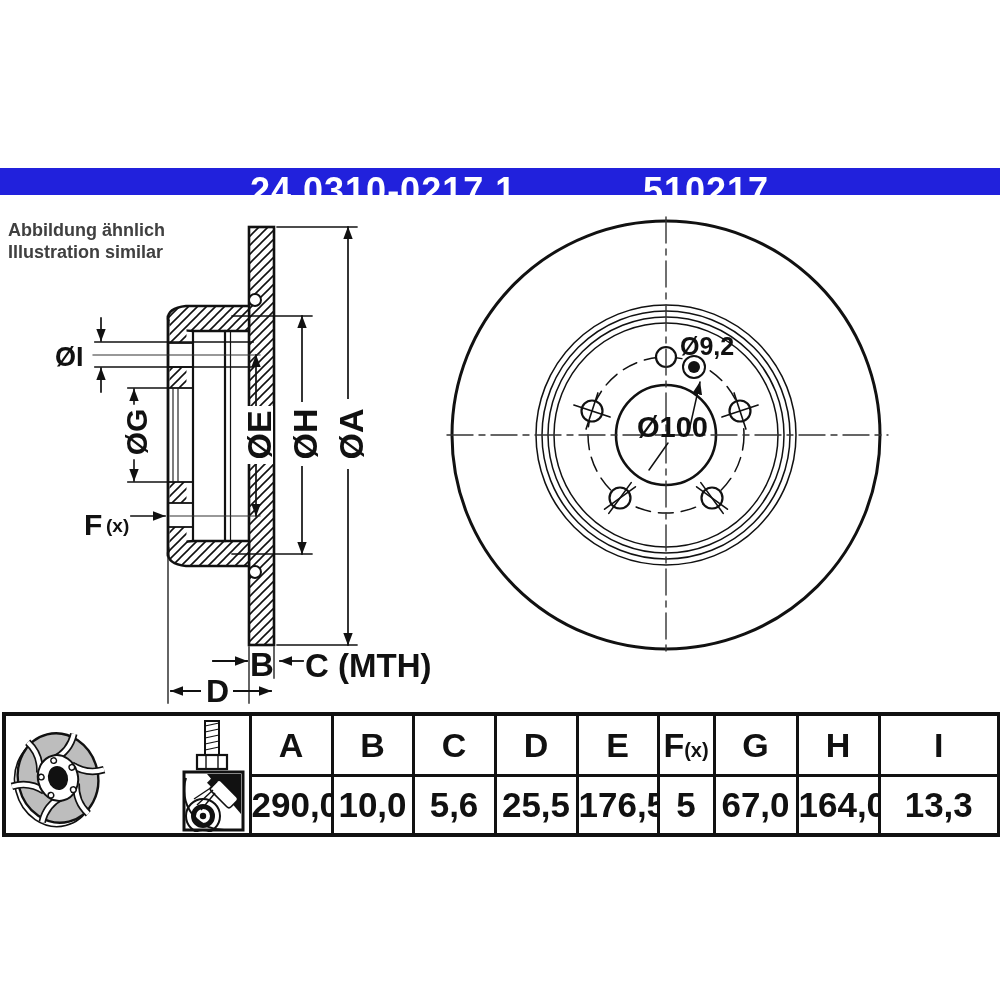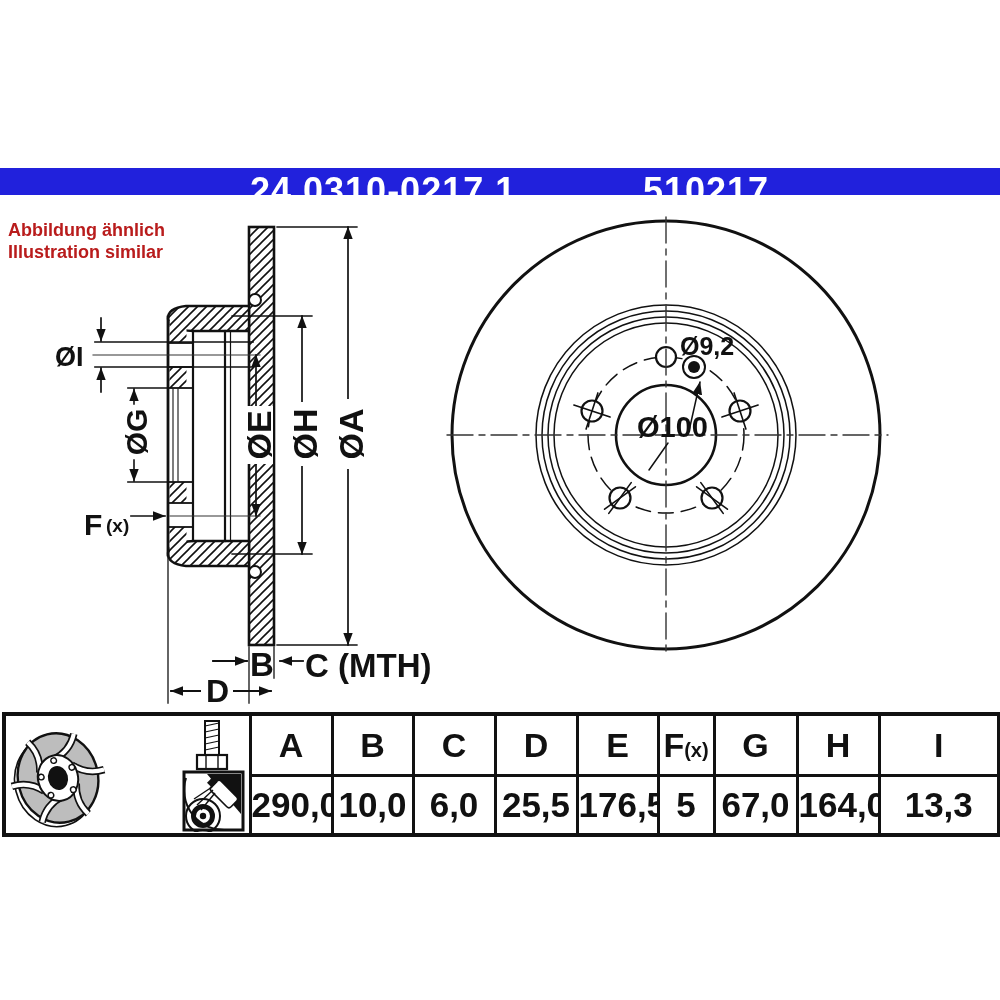--- a/index.html
+++ b/index.html
@@ -5,21 +5,21 @@
   html,body{margin:0;padding:0;background:#888;}
   #stage{position:relative;width:1000px;height:1000px;background:#ffffff;overflow:hidden;
          font-family:"Liberation Sans","DejaVu Sans",sans-serif;}
   #header-bar{position:absolute;left:0;top:168px;width:1000px;height:27px;}
   #header-bar .pn{position:absolute;top:0;height:45px;line-height:45px;color:#fff;
      font-size:36px;font-weight:bold;letter-spacing:1px;white-space:pre;}
   #pn-main{left:250px;}
   #pn-ref{left:600px;margin-left:43px;}
   .wm{position:absolute;left:38px;top:178px;width:56px;height:24px;border-radius:12px;
       background:rgba(255,255,255,0.14);}
-  #note{position:absolute;left:8px;top:219px;color:#b91c1c;font-size:18px;font-weight:bold;line-height:22px;}
+  #note{position:absolute;left:8px;top:219px;color:#404040;font-size:18px;font-weight:bold;line-height:22px;}
   svg text{font-family:"Liberation Sans","DejaVu Sans",sans-serif;font-weight:bold;fill:#111;}
   #drawing{position:absolute;left:0;top:0;}
   
   #spec-table{position:absolute;left:2px;top:712px;width:995px;height:120px;
      border-collapse:collapse;table-layout:fixed;}
   #spec-table td{border:3px solid #111;text-align:center;vertical-align:middle;
      color:#111;padding:0;overflow:hidden;}
   #spec-table{border:4px solid #111;}
   #spec-table .hdr{font-size:34px;font-weight:bold;height:58px;}
   #spec-table .val{font-size:35px;font-weight:bold;height:56px;}
@@ -274,21 +274,21 @@
       <td class="hdr">D</td>
       <td class="hdr">E</td>
       <td class="hdr"><span>F</span><span class="sub">(x)</span></td>
       <td class="hdr">G</td>
       <td class="hdr">H</td>
       <td class="hdr">I</td>
     </tr>
     <tr>
       <td class="val">290,0</td>
       <td class="val">10,0</td>
-      <td class="val">6,0</td>
+      <td class="val">5,6</td>
       <td class="val">25,5</td>
       <td class="val">176,5</td>
       <td class="val">5</td>
       <td class="val">67,0</td>
       <td class="val">164,0</td>
       <td class="val">13,3</td>
     </tr>
   </tbody>
     </table>
 </div>

